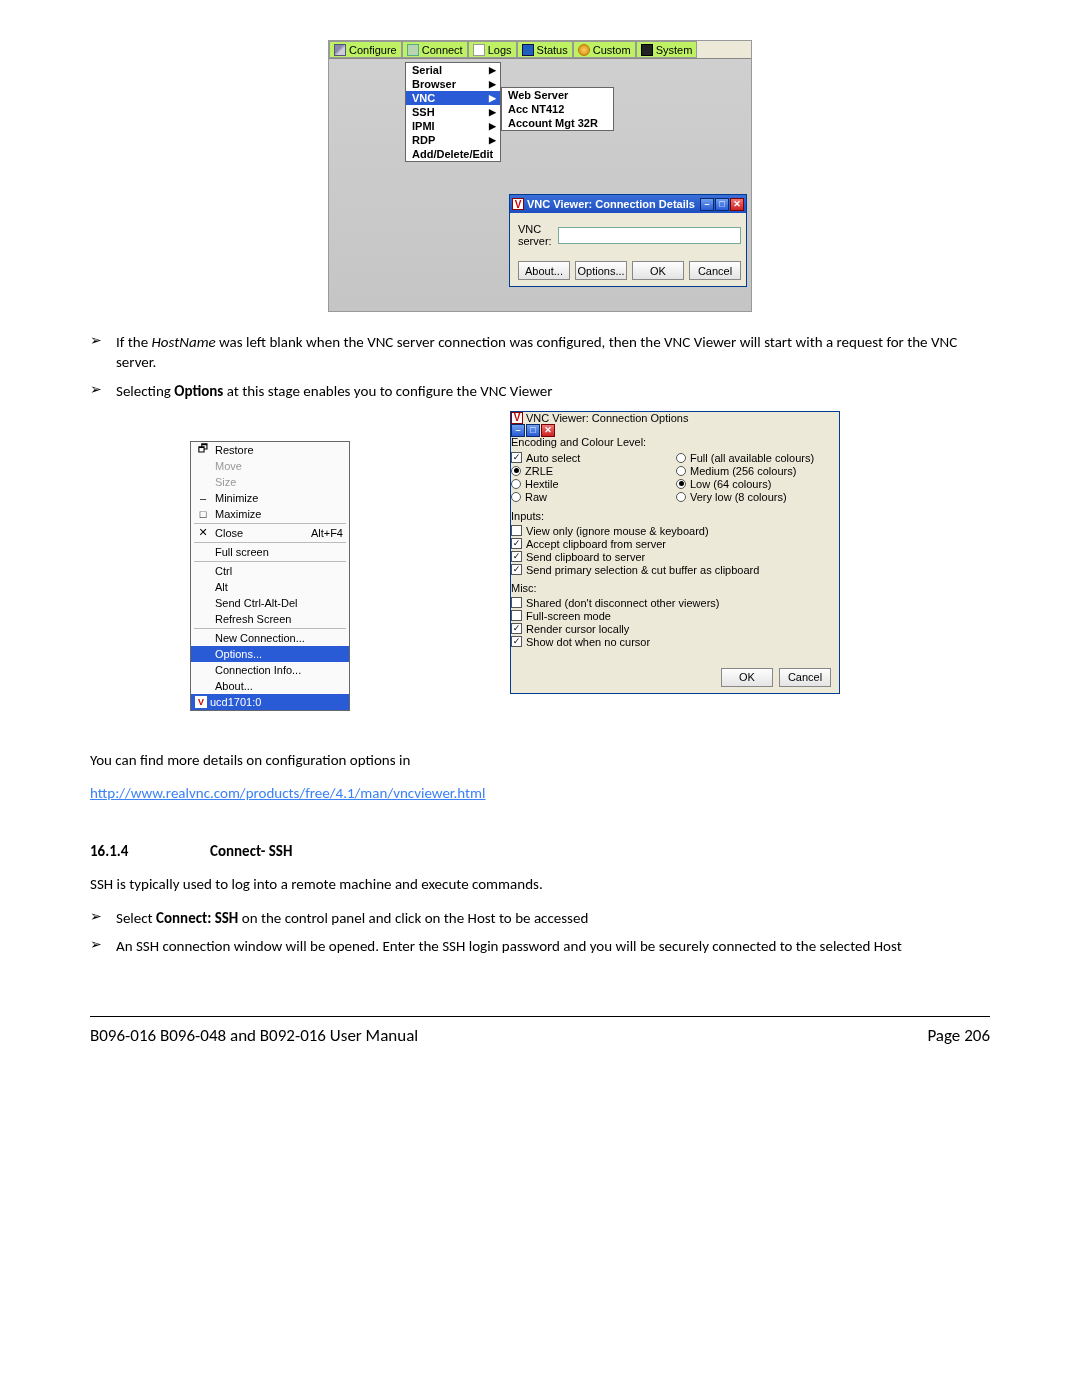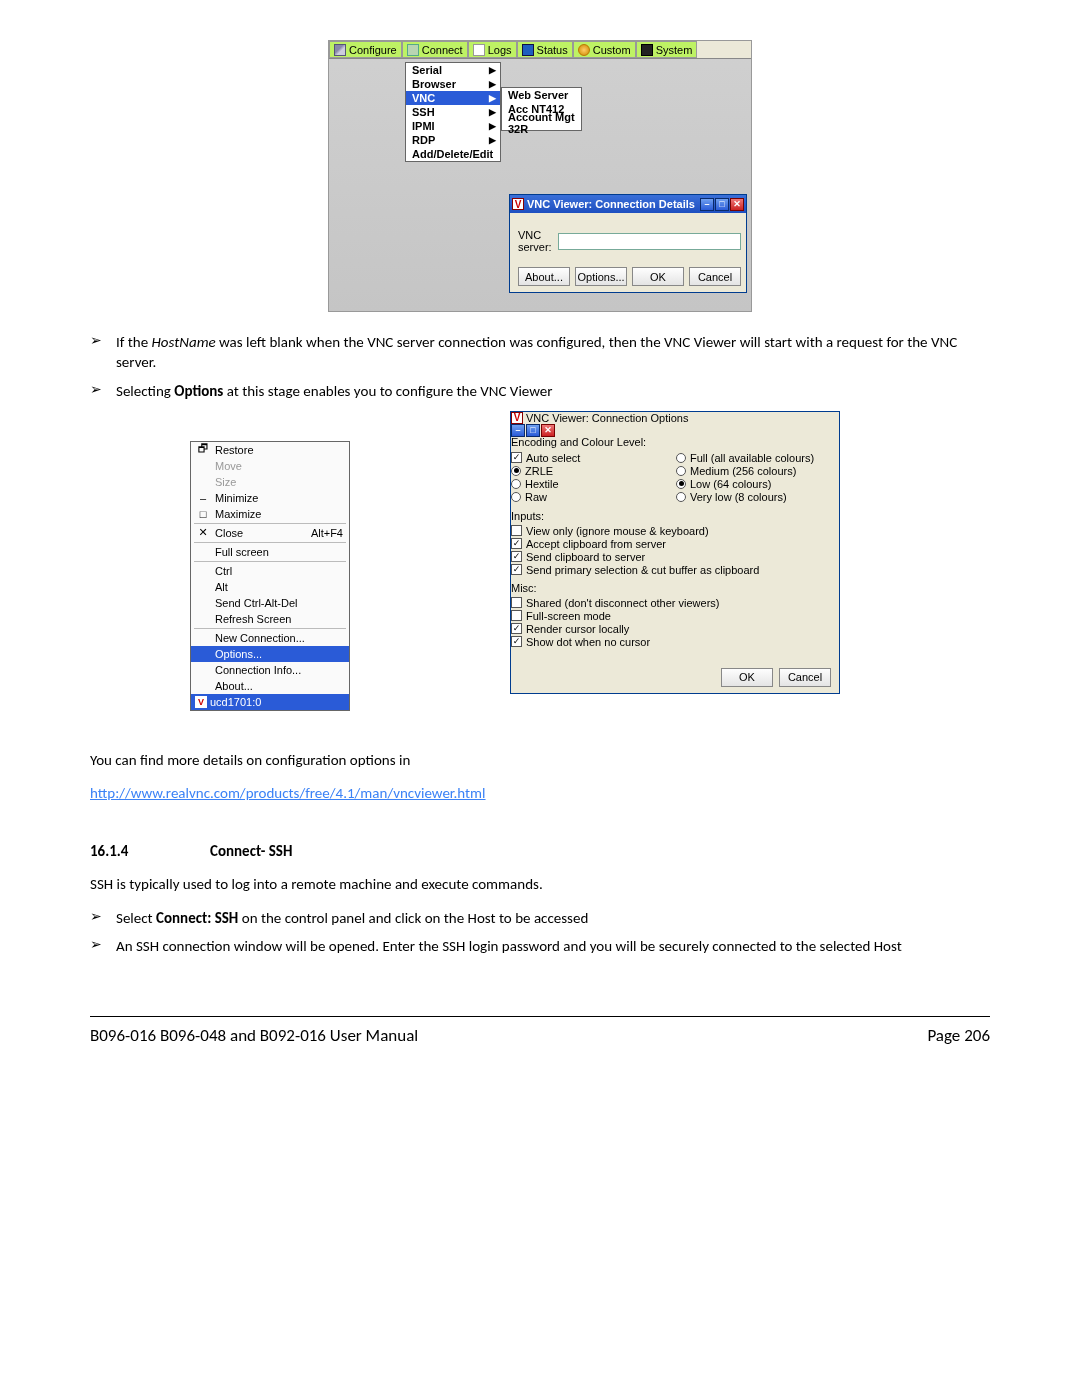--- a/index.html
+++ b/index.html
@@ -54,21 +54,21 @@
   }
   .menu1 .mi, .menu2 .mi {
     display:flex; justify-content:space-between; align-items:center;
     padding:1px 4px 1px 6px; height:14px;
     font-weight: bold;
   }
   .menu1 .sel { background:#2a5bd7; color:#fff; }
   .menu1 .arw, .menu2 .arw { font-size:9px; }
   .menu2 {
     position:absolute; left:172px; top:46px;
-    width:81px;
+    width:113px;
     background:#fff; border:1px solid #666;
   }
   .menu2 .mi { font-weight: bold; }
   .dlg {
     position:absolute; left:180px; top:153px;
     width:238px;
     border:1px solid #003c8f;
     background:#ece9d8;
   }
   .dlg .titlebar {
@@ -76,21 +76,21 @@
     background: linear-gradient(#3a6fd8,#1e4fc0);
     color:#fff; font-weight:bold;
     display:flex; align-items:center; justify-content:space-between;
     padding:0 2px 0 2px;
   }
   .titlebar .tbl { display:flex; align-items:center; gap:3px; }
   .titlebar .vicon { width:12px;height:12px;background:#fff;color:#c00;font-weight:bold;font-size:10px;display:flex;align-items:center;justify-content:center;border:1px solid #800;}
   .winbtns { display:flex; gap:1px; }
   .winbtn { width:14px;height:13px;background:linear-gradient(#6fa0f0,#2a5bd7);border:1px solid #0a2a6a;display:flex;align-items:center;justify-content:center;color:#fff;font-size:9px;font-weight:bold;}
   .winbtn.close{background:linear-gradient(#e77,#c22);border-color:#700;}
-  .dlg .body { padding:16px 8px 6px 8px; font-size:11px; }
+  .dlg .body { padding:10px 8px 6px 8px; font-size:11px; }
   .dlg .row { display:flex; align-items:center; gap:6px; margin-bottom:14px; }
   .dlg input[type=text]{ flex:1; height:17px; border:1px solid #7a9; background:#fff; }
   .dlg .btnrow { display:flex; gap:5px; justify-content:flex-start; }
   .wbtn {
     height:19px; min-width:52px; padding:0 6px;
     border:1px solid #888; background:linear-gradient(#fefefe,#e4e4e4);
     font-size:11px; display:flex;align-items:center;justify-content:center;
   }
   
   .bullets { margin:10px 0; padding:0; list-style:none; }

